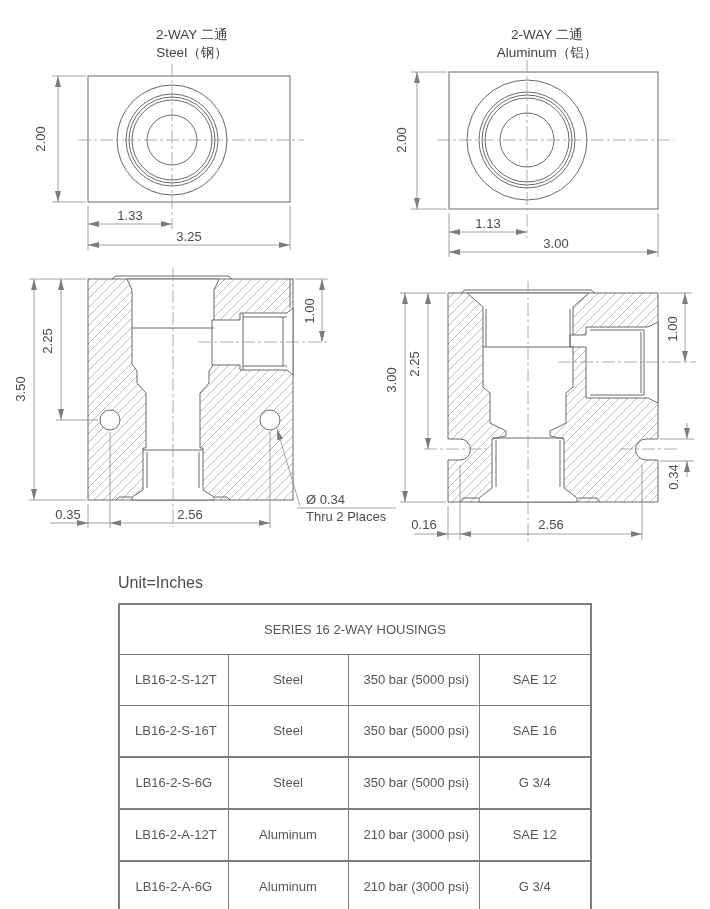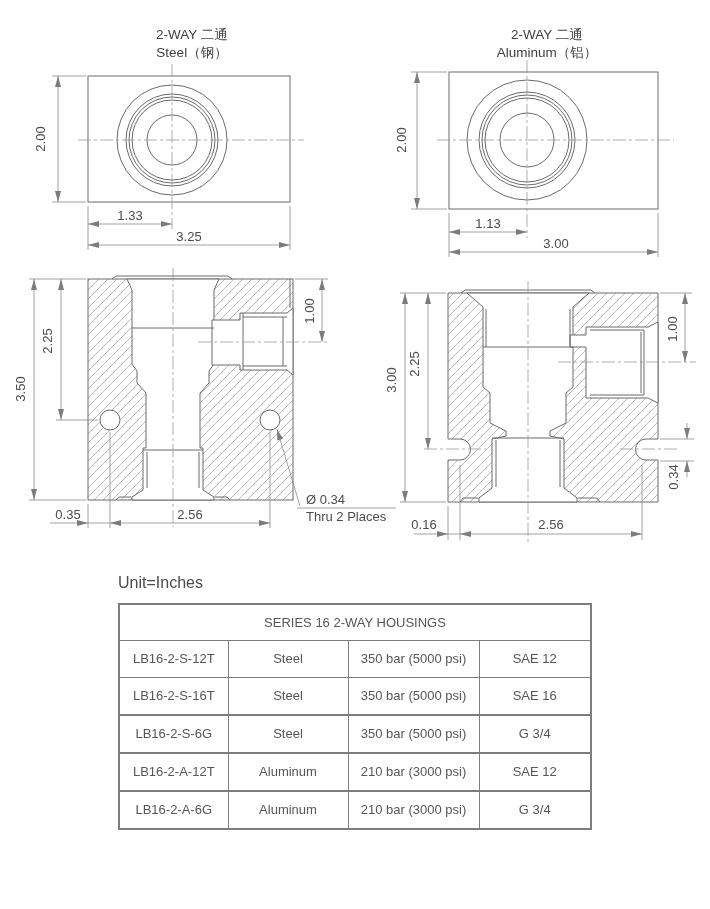--- a/index.html
+++ b/index.html
@@ -10,21 +10,21 @@
   .olw{fill:#ffffff;stroke:#6a6a6a;stroke-width:1;}
   .olh{fill:url(#hatch);stroke:#6a6a6a;stroke-width:1;}
   .cl{fill:none;stroke:#9b9b9b;stroke-width:0.8;stroke-dasharray:13 3 3 3;}
   .dim,.ext{fill:none;stroke:#8b8b8b;stroke-width:0.8;}
   .dt{fill:#4c4c4c;font-size:13px;}
   .ttl{fill:#3f3f3f;font-size:13.5px;}
   .unit-note{position:absolute;left:118px;top:574px;font-size:16px;color:#4c4c4c;}
   .datatable{position:absolute;left:118px;top:603px;border-collapse:collapse;table-layout:fixed;
              width:473px;font-size:13px;color:#565656;border:2px solid #7d7d7d;}
   .datatable td{border:1px solid #7d7d7d;height:20px;line-height:20px;text-align:center;
-                padding:8px;white-space:nowrap;overflow:hidden;}
+                padding:15px;white-space:nowrap;overflow:hidden;}
   .datatable tr.t-title td{border-bottom:1px solid #7d7d7d;height:19px;line-height:19px;}
   .datatable tr.t-head td{border-bottom:2px solid #7d7d7d;height:19px;line-height:19px;}
   .datatable tr.group-start td{border-top:2px solid #7d7d7d;}
 </style>
 </head>
 <body>
 
 <div class="page">
 
   <svg width="710" height="570" viewBox="0 0 710 570">

